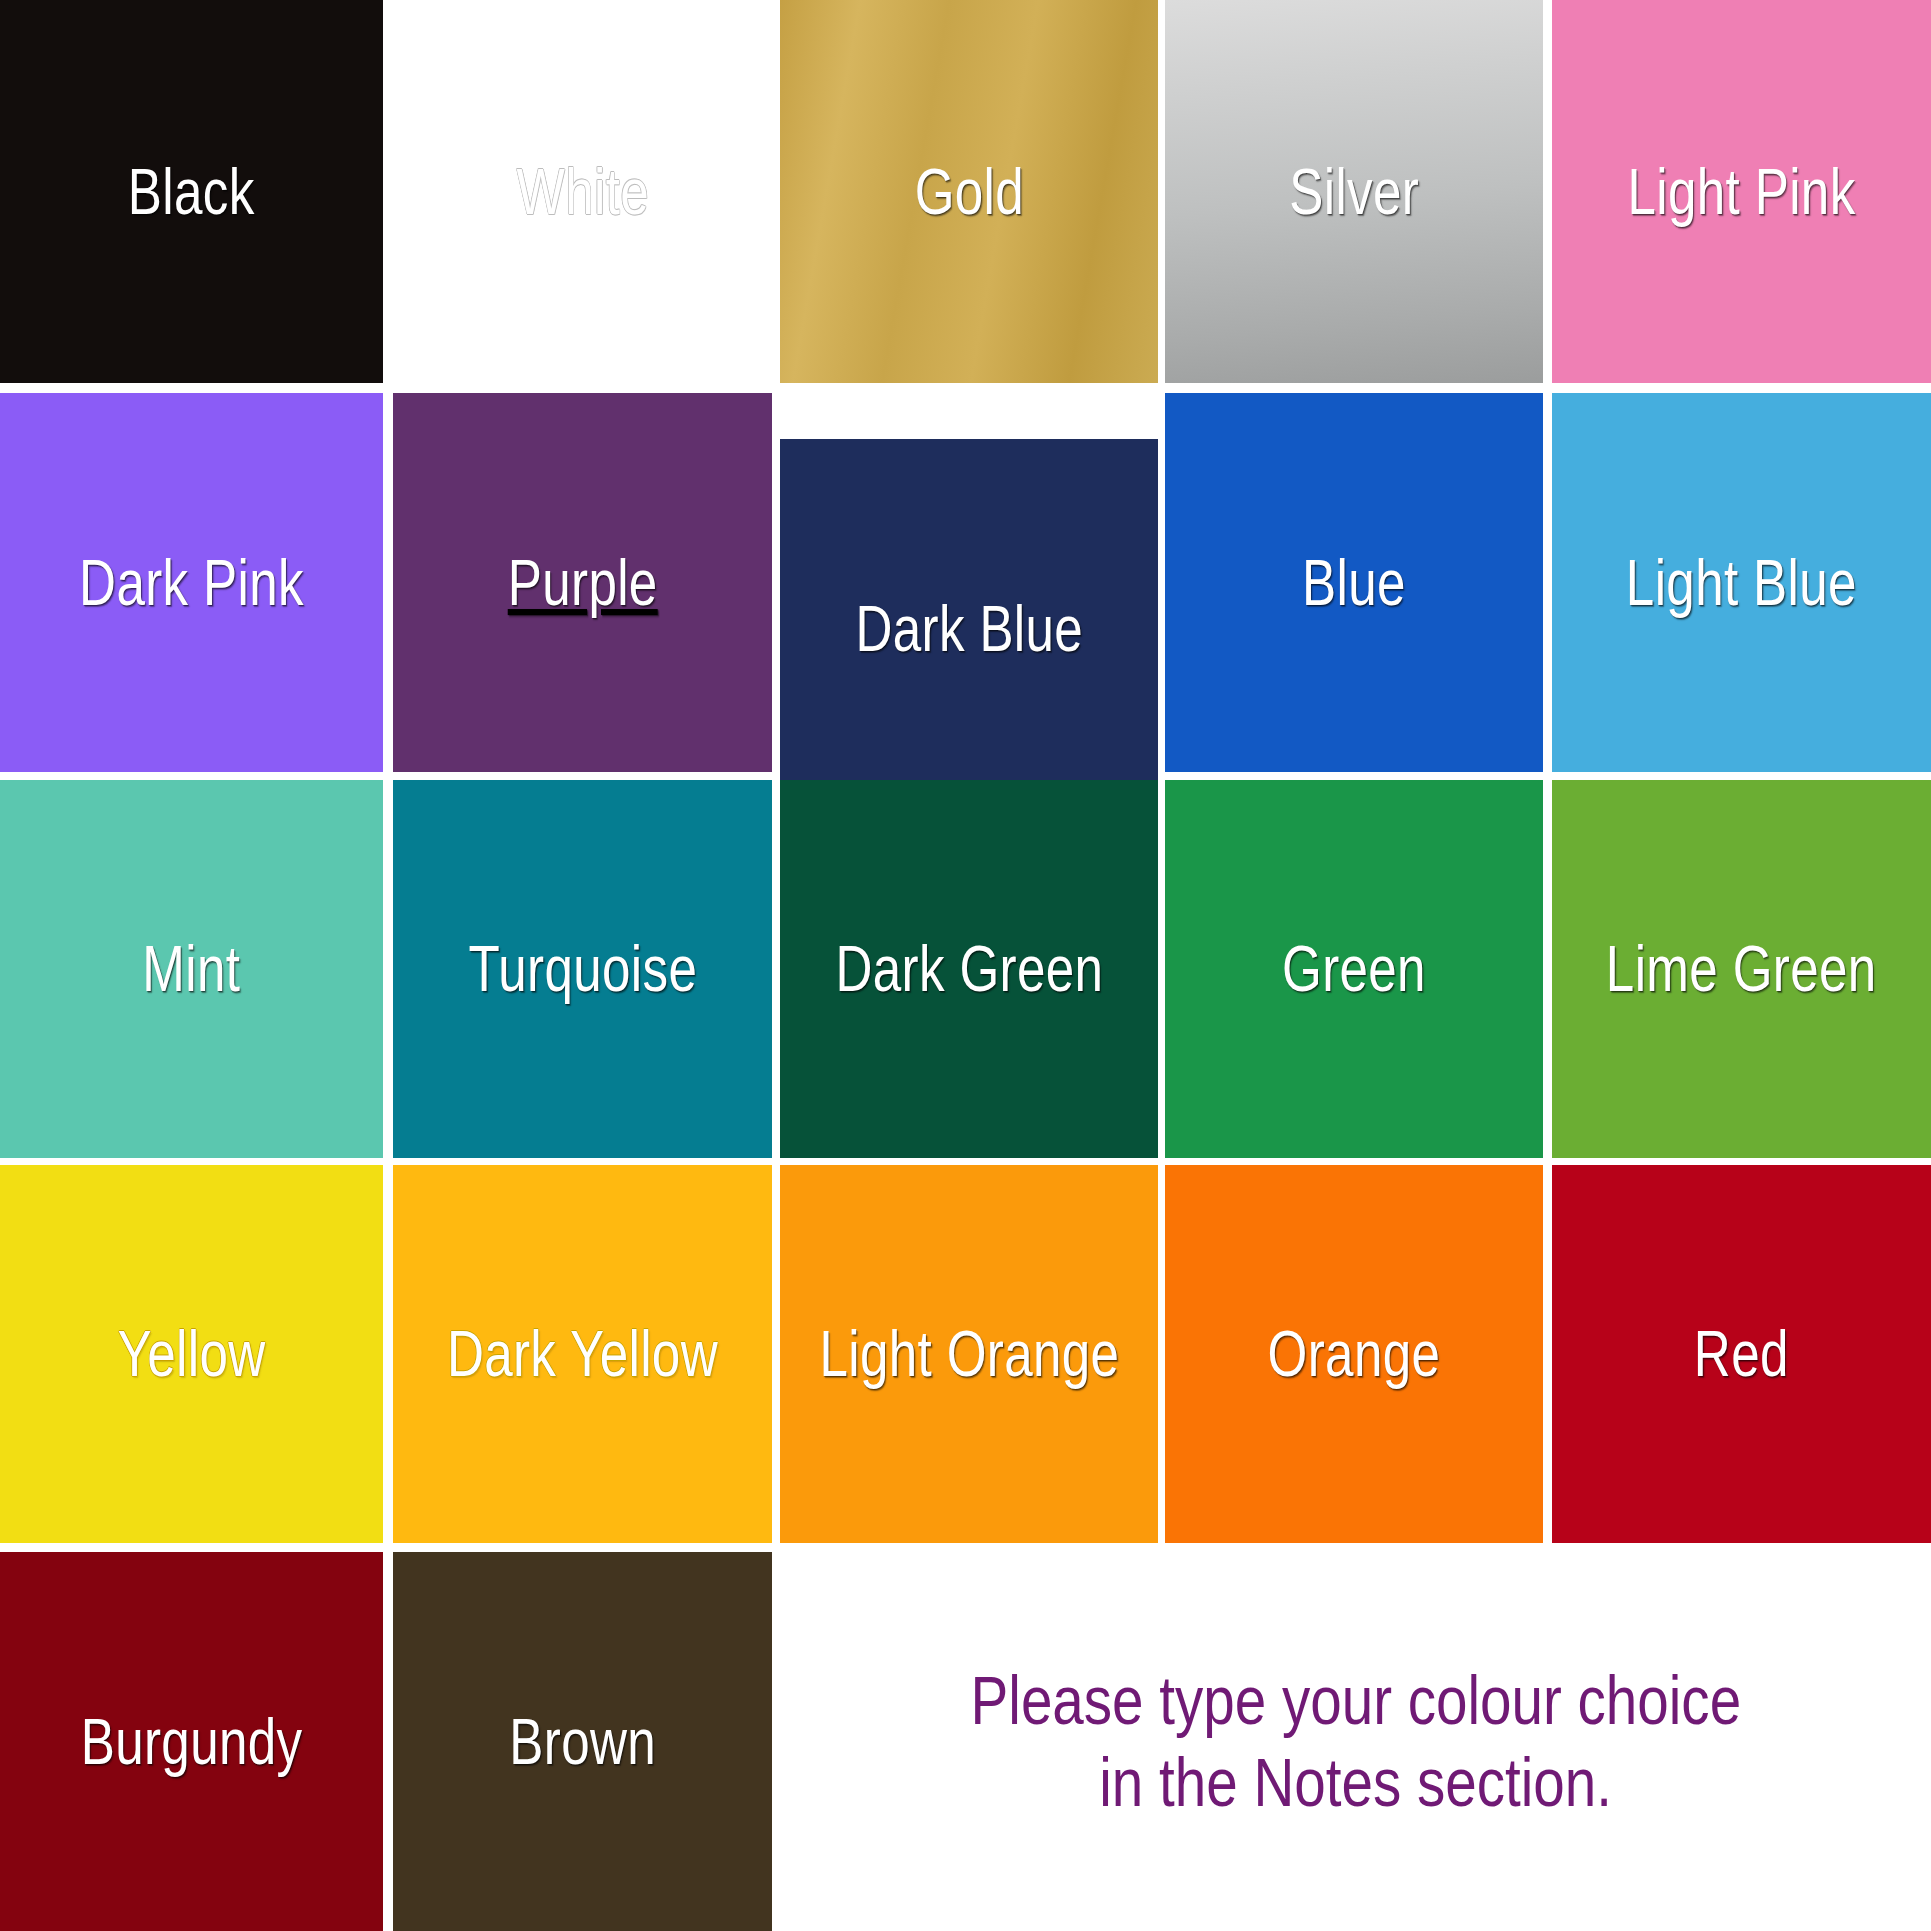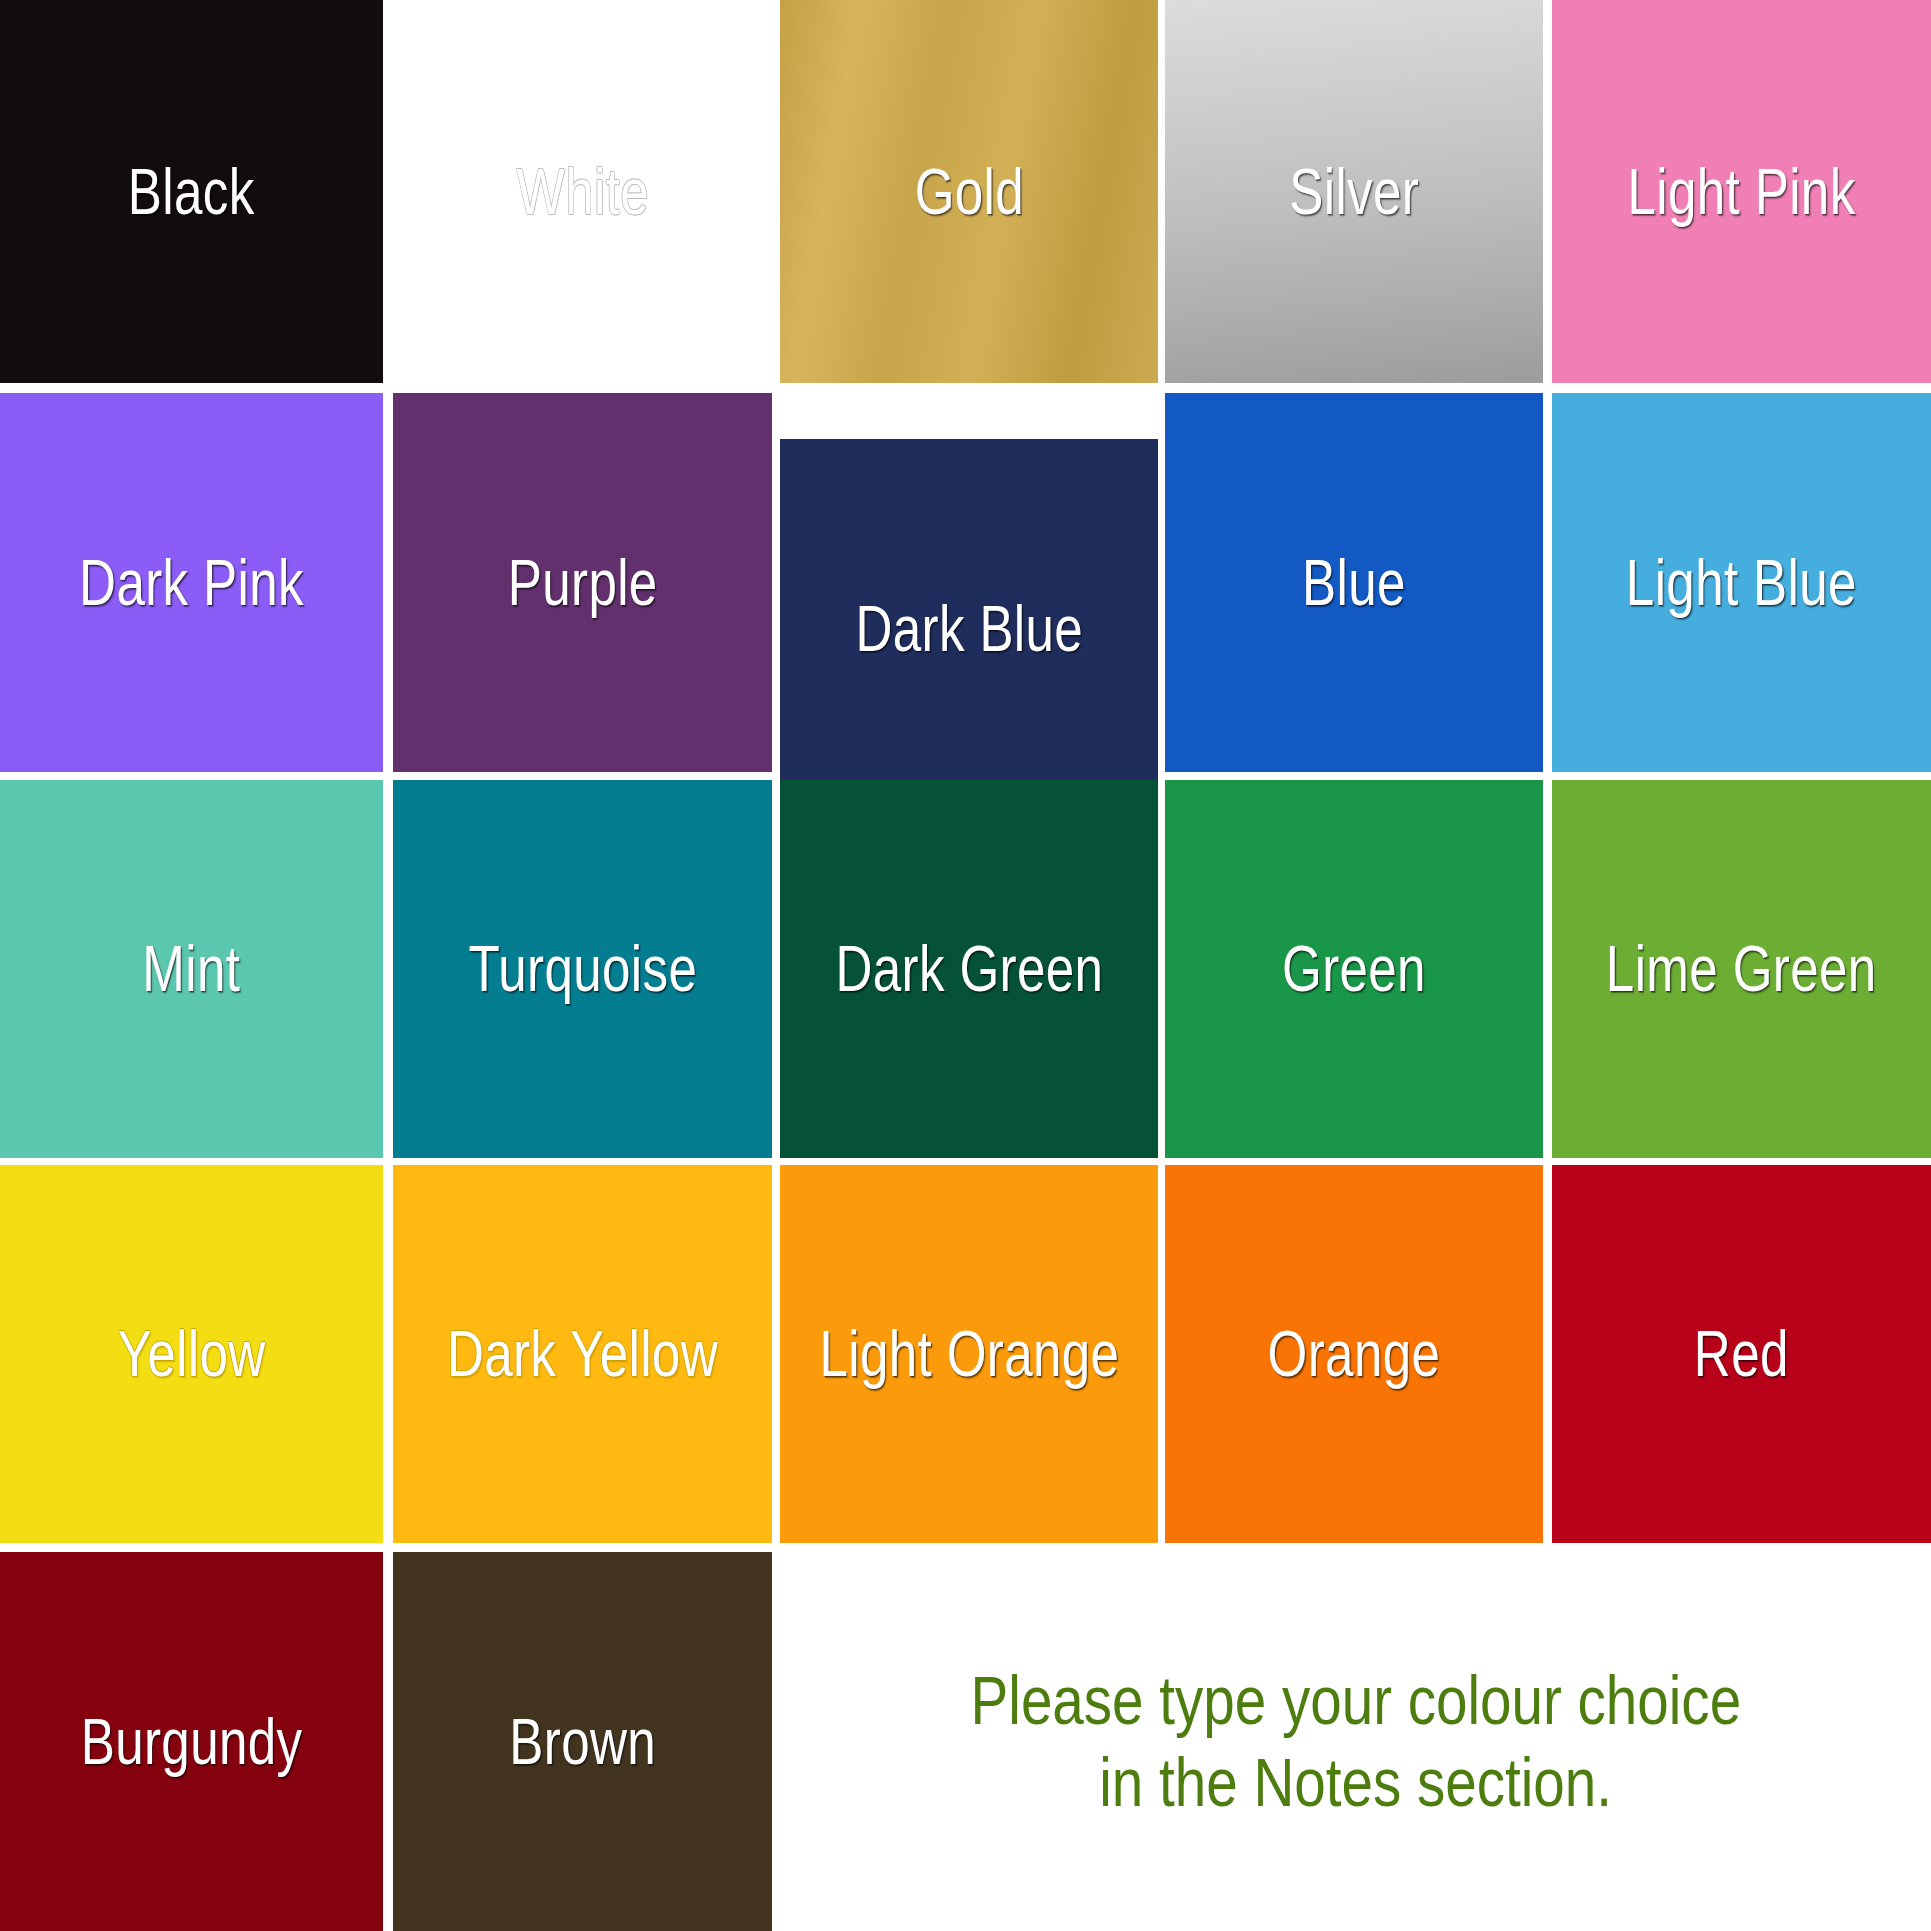--- a/index.html
+++ b/index.html
@@ -84,21 +84,21 @@
 
   
   .note {
     position: absolute;
     box-sizing: border-box;
     display: flex;
     flex-direction: column;
     align-items: center;
     justify-content: center;
     background: #ffffff;
-    color: #4d7c0f;
+    color: #701a75;
     text-align: center;
   }
   .note-line {
     font-family: "Liberation Sans Narrow", "Liberation Sans", sans-serif;
     font-stretch: condensed;
     font-weight: 400;
     font-size: 69px;
     line-height: 1.18;
     transform: scaleX(0.82);
     transform-origin: center center;
@@ -120,21 +120,21 @@
     </div>
     <div class="swatch" style="left: 1165px; top: 0px; width: 378px; height: 383px; background: linear-gradient(175deg, rgb(220, 220, 220) 0%, rgb(207, 208, 208) 22%, rgb(190, 192, 192) 52%, rgb(169, 171, 171) 82%, rgb(155, 157, 157) 100%);">
       <span class="swatch-label on-dark" style="font-size: 64px;">Silver</span>
     </div>
     <div class="swatch" style="left: 1552px; top: 0px; width: 379px; height: 383px; background: rgb(239, 127, 180);">
       <span class="swatch-label on-dark" style="font-size: 64px;">Light Pink</span>
     </div>
     <div class="swatch" style="left: 0px; top: 393px; width: 383px; height: 379px; background: #8b5cf6;">
       <span class="swatch-label on-dark" style="font-size: 64px;">Dark Pink</span>
     </div>
-    <div class="swatch" style="left: 393px; top: 393px; width: 379px; height: 379px; background: rgb(97, 48, 109);">
+    <div class="swatch" style="left: 393px; top: 393px; width: 379px; height: 379px; background: rgb(97, 48, 109); text-decoration: underline;">
       <span class="swatch-label on-dark" style="font-size: 64px;">Purple</span>
     </div>
     <div class="swatch" style="left: 780px; top: 393px; width: 378px; height: 379px; background: rgb(30, 45, 92); margin-top: 46px;">
       <span class="swatch-label on-dark" style="font-size: 64px;">Dark Blue</span>
     </div>
     <div class="swatch" style="left: 1165px; top: 393px; width: 378px; height: 379px; background: rgb(18, 89, 196);">
       <span class="swatch-label on-dark" style="font-size: 64px;">Blue</span>
     </div>
     <div class="swatch" style="left: 1552px; top: 393px; width: 379px; height: 379px; background: rgb(69, 174, 222);">
       <span class="swatch-label on-dark" style="font-size: 64px;">Light Blue</span>

